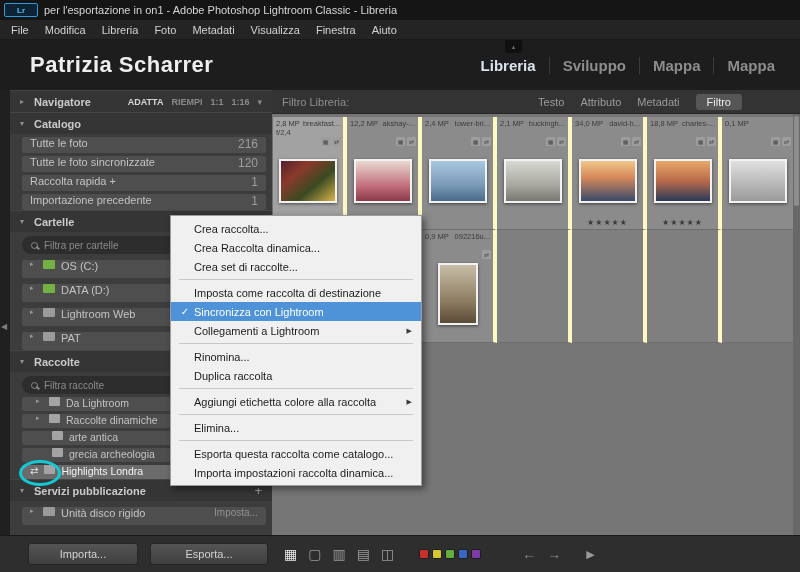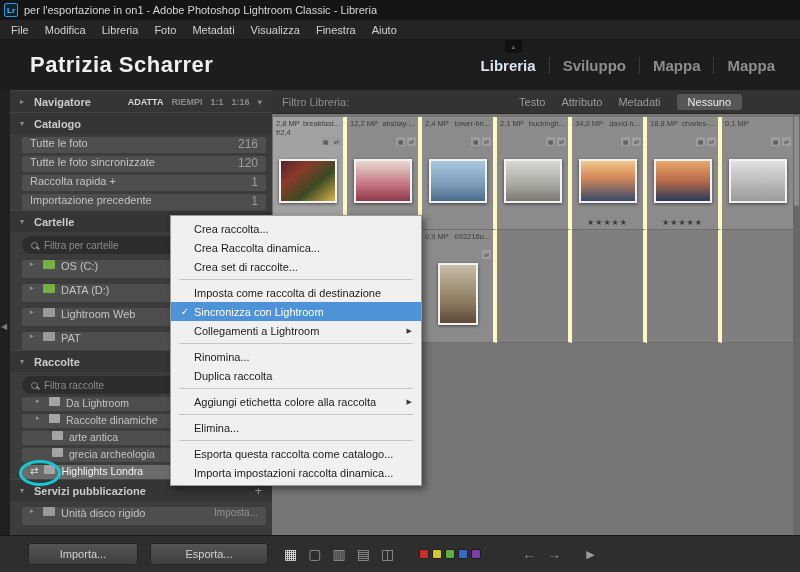--- a/index.html
+++ b/index.html
@@ -1,21 +1,21 @@
 <!DOCTYPE html>
 <html><head>
 <meta charset="utf-8">
 <style>
   *{margin:0;padding:0;box-sizing:border-box}
   html,body{width:800px;height:572px}
   body{position:relative;background:#2c2c2c;font-family:"Liberation Sans","DejaVu Sans",sans-serif;overflow:hidden;color:#ccc}
 
   
   .titlebar{position:absolute;left:0;top:0;width:800px;height:20px;background:#151515;display:flex;align-items:center;padding-left:4px;gap:6px}
-  .app-icon{width:14px;height:14px;background:#0d2436;border:1px solid #2f9bda;border-radius:2px;color:#5db9f2;font-size:8px;font-weight:bold;display:flex;align-items:center;justify-content:center;flex:0 0 auto}
+  .app-icon{width:34px;height:14px;background:#0d2436;border:1px solid #2f9bda;border-radius:2px;color:#5db9f2;font-size:8px;font-weight:bold;display:flex;align-items:center;justify-content:center;flex:0 0 auto}
   .title-text{font-size:11px;color:#d6d6d6;white-space:nowrap}
 
   
   .menubar{position:absolute;left:0;top:20px;width:800px;height:20px;background:#242424;display:flex;align-items:center;padding-left:3px;border-bottom:1px solid #1a1a1a}
   .menu-item{font-size:11px;color:#d2d2d2;padding:0 8px;height:100%;display:flex;align-items:center;cursor:default}
 
   
   .identity{position:absolute;left:0;top:40px;width:800px;height:50px;background:#1d1d1d;display:flex;align-items:center;justify-content:space-between;padding:0 12px 0 30px}
   .id-name{font-size:22px;font-weight:bold;color:#eeeeee;letter-spacing:.5px}
   .modules{display:flex;align-items:center}
@@ -259,21 +259,21 @@
   </div>
 </div>
 
 <div class="main">
   <div class="filterbar">
     <span class="fb-label">Filtro Libreria:</span>
     <span class="fb-opts">
       <span class="fb-opt">Testo</span>
       <span class="fb-opt">Attributo</span>
       <span class="fb-opt">Metadati</span>
-      <span class="fb-opt active">Nessuno</span>
+      <span class="fb-opt active">Filtro</span>
     </span>
   </div>
 
   <div class="grid">
     <div class="grow">
       <div class="cell sel">
         <div class="cl1">
             <span>2,8 MP</span>
             <span>breakfast...</span>
           </div>

